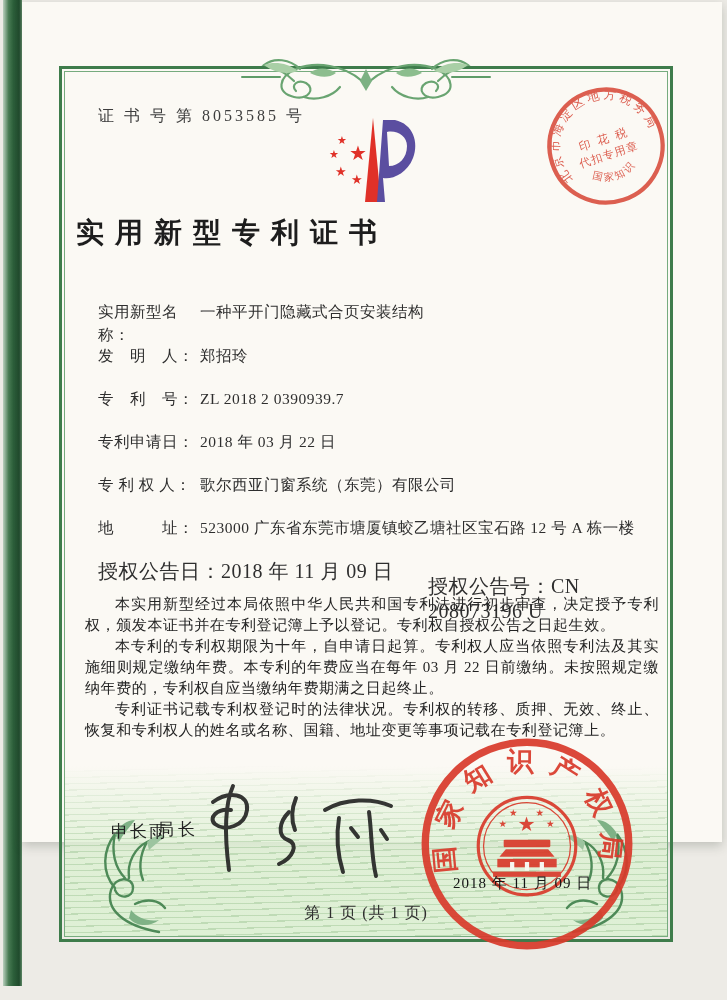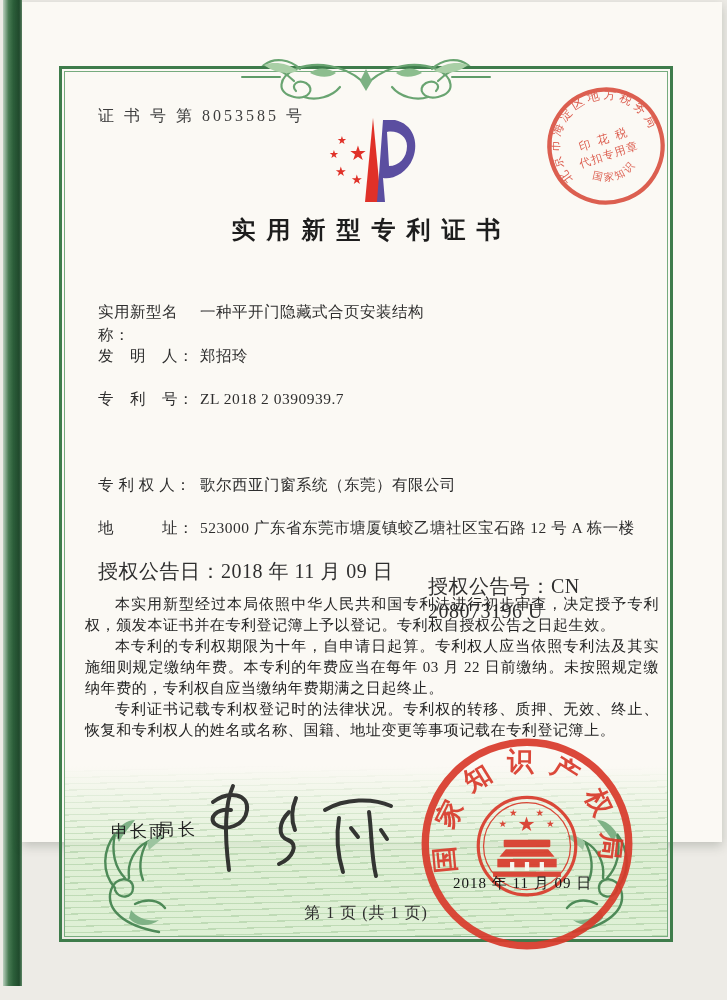--- a/index.html
+++ b/index.html
@@ -13,22 +13,22 @@
     background:linear-gradient(90deg,#b9cfbd 0%,#477a52 30%,#2c5f3a 55%,#1f4a2c 85%,#5d8766 100%);}
   .paper{position:absolute;left:22px;top:2px;width:700px;height:840px;
     background:#fbf9f4;box-shadow:0 4px 10px rgba(60,70,60,.25);}
   .frame{position:absolute;left:37px;top:64px;width:608px;height:870px;
     border:3px solid #3e7c4b;}
   .frame-inner{position:absolute;inset:2px;border:1px solid #76ab7e;}
   .content{position:absolute;inset:3px;overflow:visible;}
 
   .cert-no{position:absolute;left:33px;top:34px;font-size:16px;letter-spacing:3px;color:#3d3d3d;}
   .logo{position:absolute;left:256px;top:42px;width:100px;height:100px;}
-  .title{position:absolute;left:0;top:142px;width:100%;text-align:center;
-    font-size:24px;font-weight:bold;letter-spacing:11px;color:#1d1d1d;text-indent:11px;}
+  .title{position:absolute;left:0;top:142px;width:100%;text-align:left;
+    font-size:28px;font-weight:bold;letter-spacing:11px;color:#1d1d1d;text-indent:11px;}
 
   .field-row{position:absolute;left:33px;font-size:15.5px;letter-spacing:.5px;line-height:23px;color:#2e2e2e;}
   .field-label{display:inline-block;width:102px;vertical-align:top;}
   .field-value{display:inline-block;width:440px;vertical-align:top;}
   .r1{top:228px}.r2{top:272px}.r3{top:315px}.r4{top:358px}.r5{top:401px}.r6{top:444px}
   .grant-row{position:absolute;top:486px;left:33px;width:560px;font-size:20px;letter-spacing:.5px;color:#2e2e2e;}
   .grant-no{position:absolute;left:330px;top:15px;}
 
   .paras{position:absolute;left:20px;top:522px;width:574px;font-size:15px;
     line-height:21px;letter-spacing:.6px;text-align:justify;color:#242424;}
@@ -102,20 +102,23 @@
       <div class="title">实用新型专利证书</div>
 
       <div class="field-row r1">
         <span class="field-label">实用新型名称：</span><span class="field-value">一种平开门隐藏式合页安装结构</span>
       </div>
       <div class="field-row r2">
         <span class="field-label">发　明　人：</span><span class="field-value">郑招玲</span>
       </div>
       <div class="field-row r3">
         <span class="field-label">专　利　号：</span><span class="field-value">ZL 2018 2 0390939.7</span>
+      </div>
+      <div class="field-row r4">
+        <span class="field-label">专利申请日：</span><span class="field-value">2018 年 03 月 22 日</span>
       </div>
       <div class="field-row r5">
         <span class="field-label">专 利 权 人：</span><span class="field-value">歌尔西亚门窗系统（东莞）有限公司</span>
       </div>
       <div class="field-row r6">
         <span class="field-label">地　　　址：</span><span class="field-value">523000 广东省东莞市塘厦镇蛟乙塘社区宝石路 12 号 A 栋一楼</span>
       </div>
 
       <div class="grant-row">
         <span>授权公告日：</span><span>2018 年 11 月 09 日</span>

